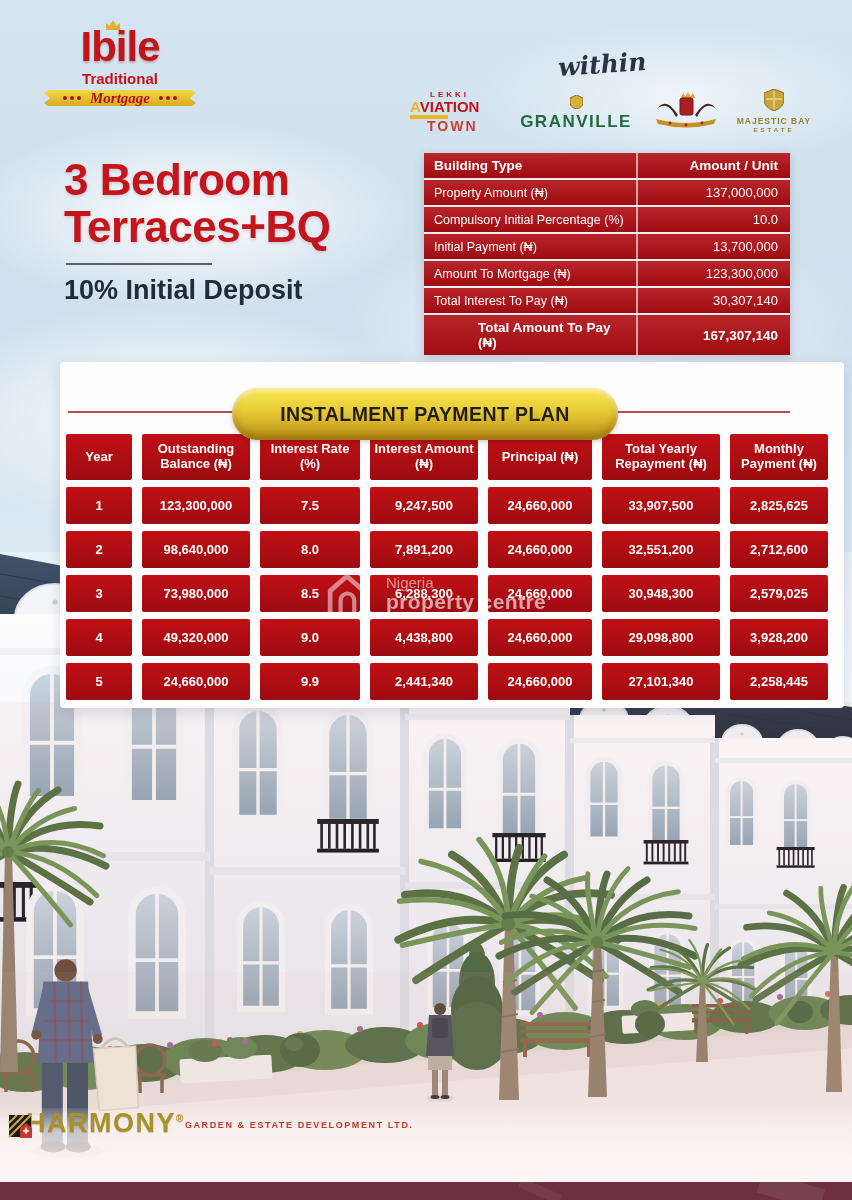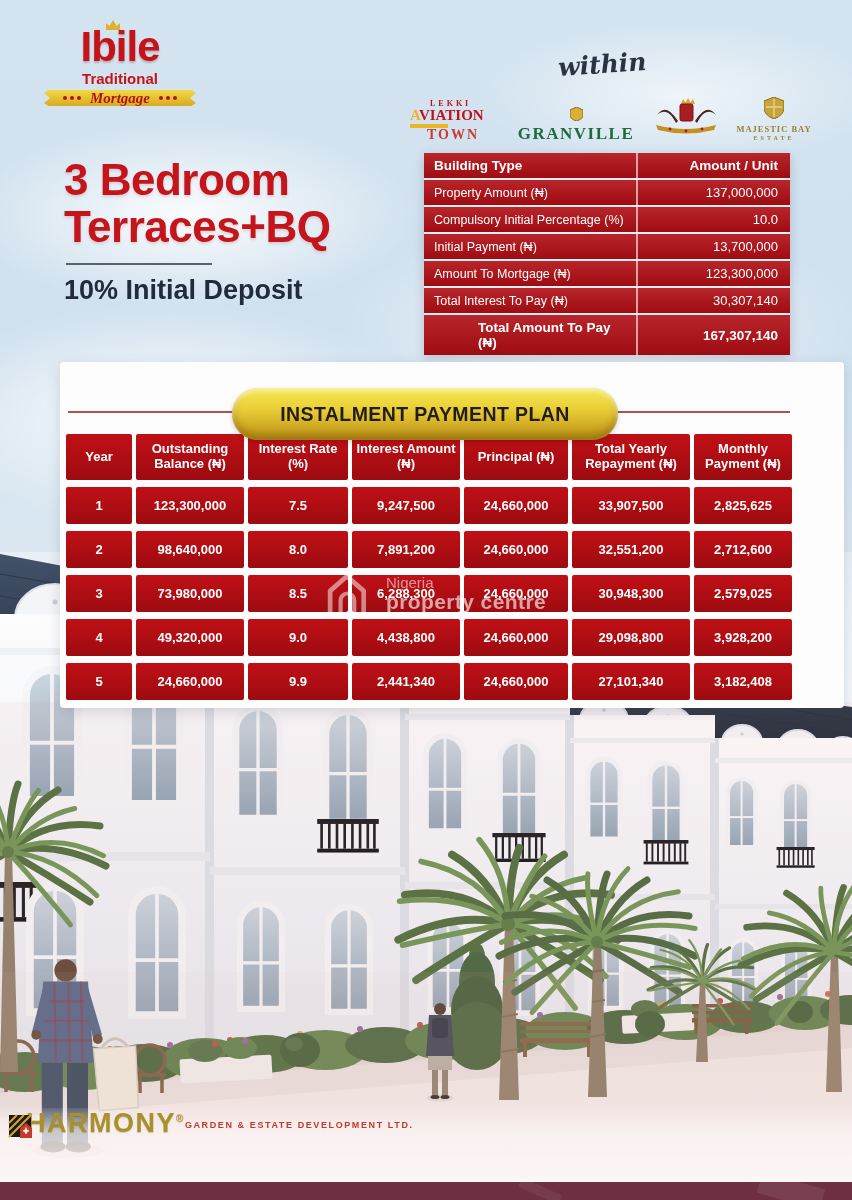--- a/index.html
+++ b/index.html
@@ -25,21 +25,21 @@
              clip-path:polygon(3% 0,97% 0,100% 18%,96% 50%,100% 82%,97% 100%,3% 100%,0 82%,4% 50%,0 18%);
              display:flex;align-items:center;justify-content:center;gap:16px;}
   .ib-mort{font-family:"Liberation Serif","DejaVu Serif",serif;font-style:italic;font-weight:700;
            color:#b01217;font-size:15px;line-height:1;}
   .dots{display:inline-block;width:4px;height:4px;border-radius:50%;background:#b01217;
         box-shadow:7px 0 0 #b01217,-7px 0 0 #b01217;}
 
   
   .within{position:absolute;left:558px;top:50px;font-family:"DejaVu Serif","Liberation Serif",serif;
           font-style:italic;font-weight:700;font-size:25px;color:#2a3342;transform:rotate(-4deg);}
-  .logos{position:absolute;left:410px;top:82px;width:410px;height:60px;display:flex;align-items:flex-end;gap:13px;font-family:Liberation Serif, serif;}
+  .logos{position:absolute;left:410px;top:82px;width:410px;height:60px;display:flex;align-items:center;gap:13px;}
   .lg-lekki{width:88px;line-height:1;}
   .lk1{font-size:8px;letter-spacing:3px;color:#c0121a;font-weight:700;padding-left:20px;}
   .lk2{font-size:15px;font-weight:800;color:#c0121a;}
   .lk2::first-letter{color:#e8b723;}
   .lk3{font-size:14px;font-weight:800;color:#cf3a31;letter-spacing:2px;padding-left:17px;}
   .lk-band{height:4px;background:#e8b723;width:38px;margin-top:1px;}
   .lg-gran{width:130px;text-align:center;line-height:1;}
   .gran-text{font-size:17px;font-weight:800;color:#1f6b40;letter-spacing:1.5px;margin-top:1px;}
   .lg-maj{width:86px;text-align:center;line-height:1.25;}
   .mj1{font-size:8.5px;font-weight:700;color:#9d8030;letter-spacing:1px;}
@@ -68,21 +68,21 @@
   .card{position:absolute;left:60px;top:362px;width:784px;height:346px;background:#fdfdfe;
         border-radius:4px;box-shadow:0 4px 14px rgba(60,70,100,.18);}
   .redline{position:absolute;left:8px;top:49px;width:722px;height:2px;background:#b25050;z-index:1;}
   .pill{position:absolute;left:172px;top:26px;width:386px;height:52px;border-radius:27px;z-index:2;
         background:linear-gradient(180deg,#f7e752 0%,#e9cf37 40%,#cda622 78%,#ba9015 100%);
         display:flex;align-items:center;justify-content:center;
         font-size:19.5px;font-weight:800;color:#241c12;letter-spacing:.4px;
         box-shadow:inset 0 3px 5px rgba(255,255,255,.55),inset 0 -5px 9px rgba(110,75,0,.45),0 2px 5px rgba(0,0,0,.18);}
   .ptable{position:absolute;left:6px;top:72px;display:grid;z-index:1;
           grid-template-columns:66px 108px 100px 108px 104px 118px 98px;
-          grid-template-rows:46px repeat(5,37px);gap:7px 4px;}
+          grid-template-rows:46px repeat(5,37px);gap:7px 10px;}
   .pcell{background:linear-gradient(180deg,#c01016,#9d0b10);border-radius:2px;color:#fff;
          display:flex;align-items:center;justify-content:center;text-align:center;
          font-size:13px;font-weight:600;}
   .pcell.h{font-weight:800;line-height:1.15;padding:2px 4px;}
 
   
   .watermark{position:absolute;left:322px;top:572px;display:flex;align-items:center;gap:10px;z-index:3;}
   .wm-t{line-height:1.05;}
   .w1{font-size:15px;color:rgba(255,255,255,.55);}
   .w2{font-size:21px;font-weight:700;letter-spacing:.4px;color:rgba(255,255,255,.62);}
@@ -541,21 +541,21 @@
       <div class="pcell">24,660,000</div>
       <div class="pcell">29,098,800</div>
       <div class="pcell">3,928,200</div>
 
       <div class="pcell">5</div>
       <div class="pcell">24,660,000</div>
       <div class="pcell">9.9</div>
       <div class="pcell">2,441,340</div>
       <div class="pcell">24,660,000</div>
       <div class="pcell">27,101,340</div>
-      <div class="pcell">3,182,408</div>
+      <div class="pcell">2,258,445</div>
     </div>
   </div>
 
   <div class="watermark">
     <svg width="54" height="44" viewBox="0 0 44 42">
       <path d="M4,38 L4,18 L20,4 L36,18 L36,38" fill="none" stroke="rgba(255,255,255,.5)" stroke-width="4.5" stroke-linejoin="round" stroke-linecap="round"></path>
       <path d="M14,38 L14,27 A6.5,6.5 0 0 1 27,27 L27,38" fill="none" stroke="rgba(255,255,255,.5)" stroke-width="4" stroke-linecap="round"></path>
     </svg>
     <div class="wm-t">
       <div class="w1">Nigeria</div>

